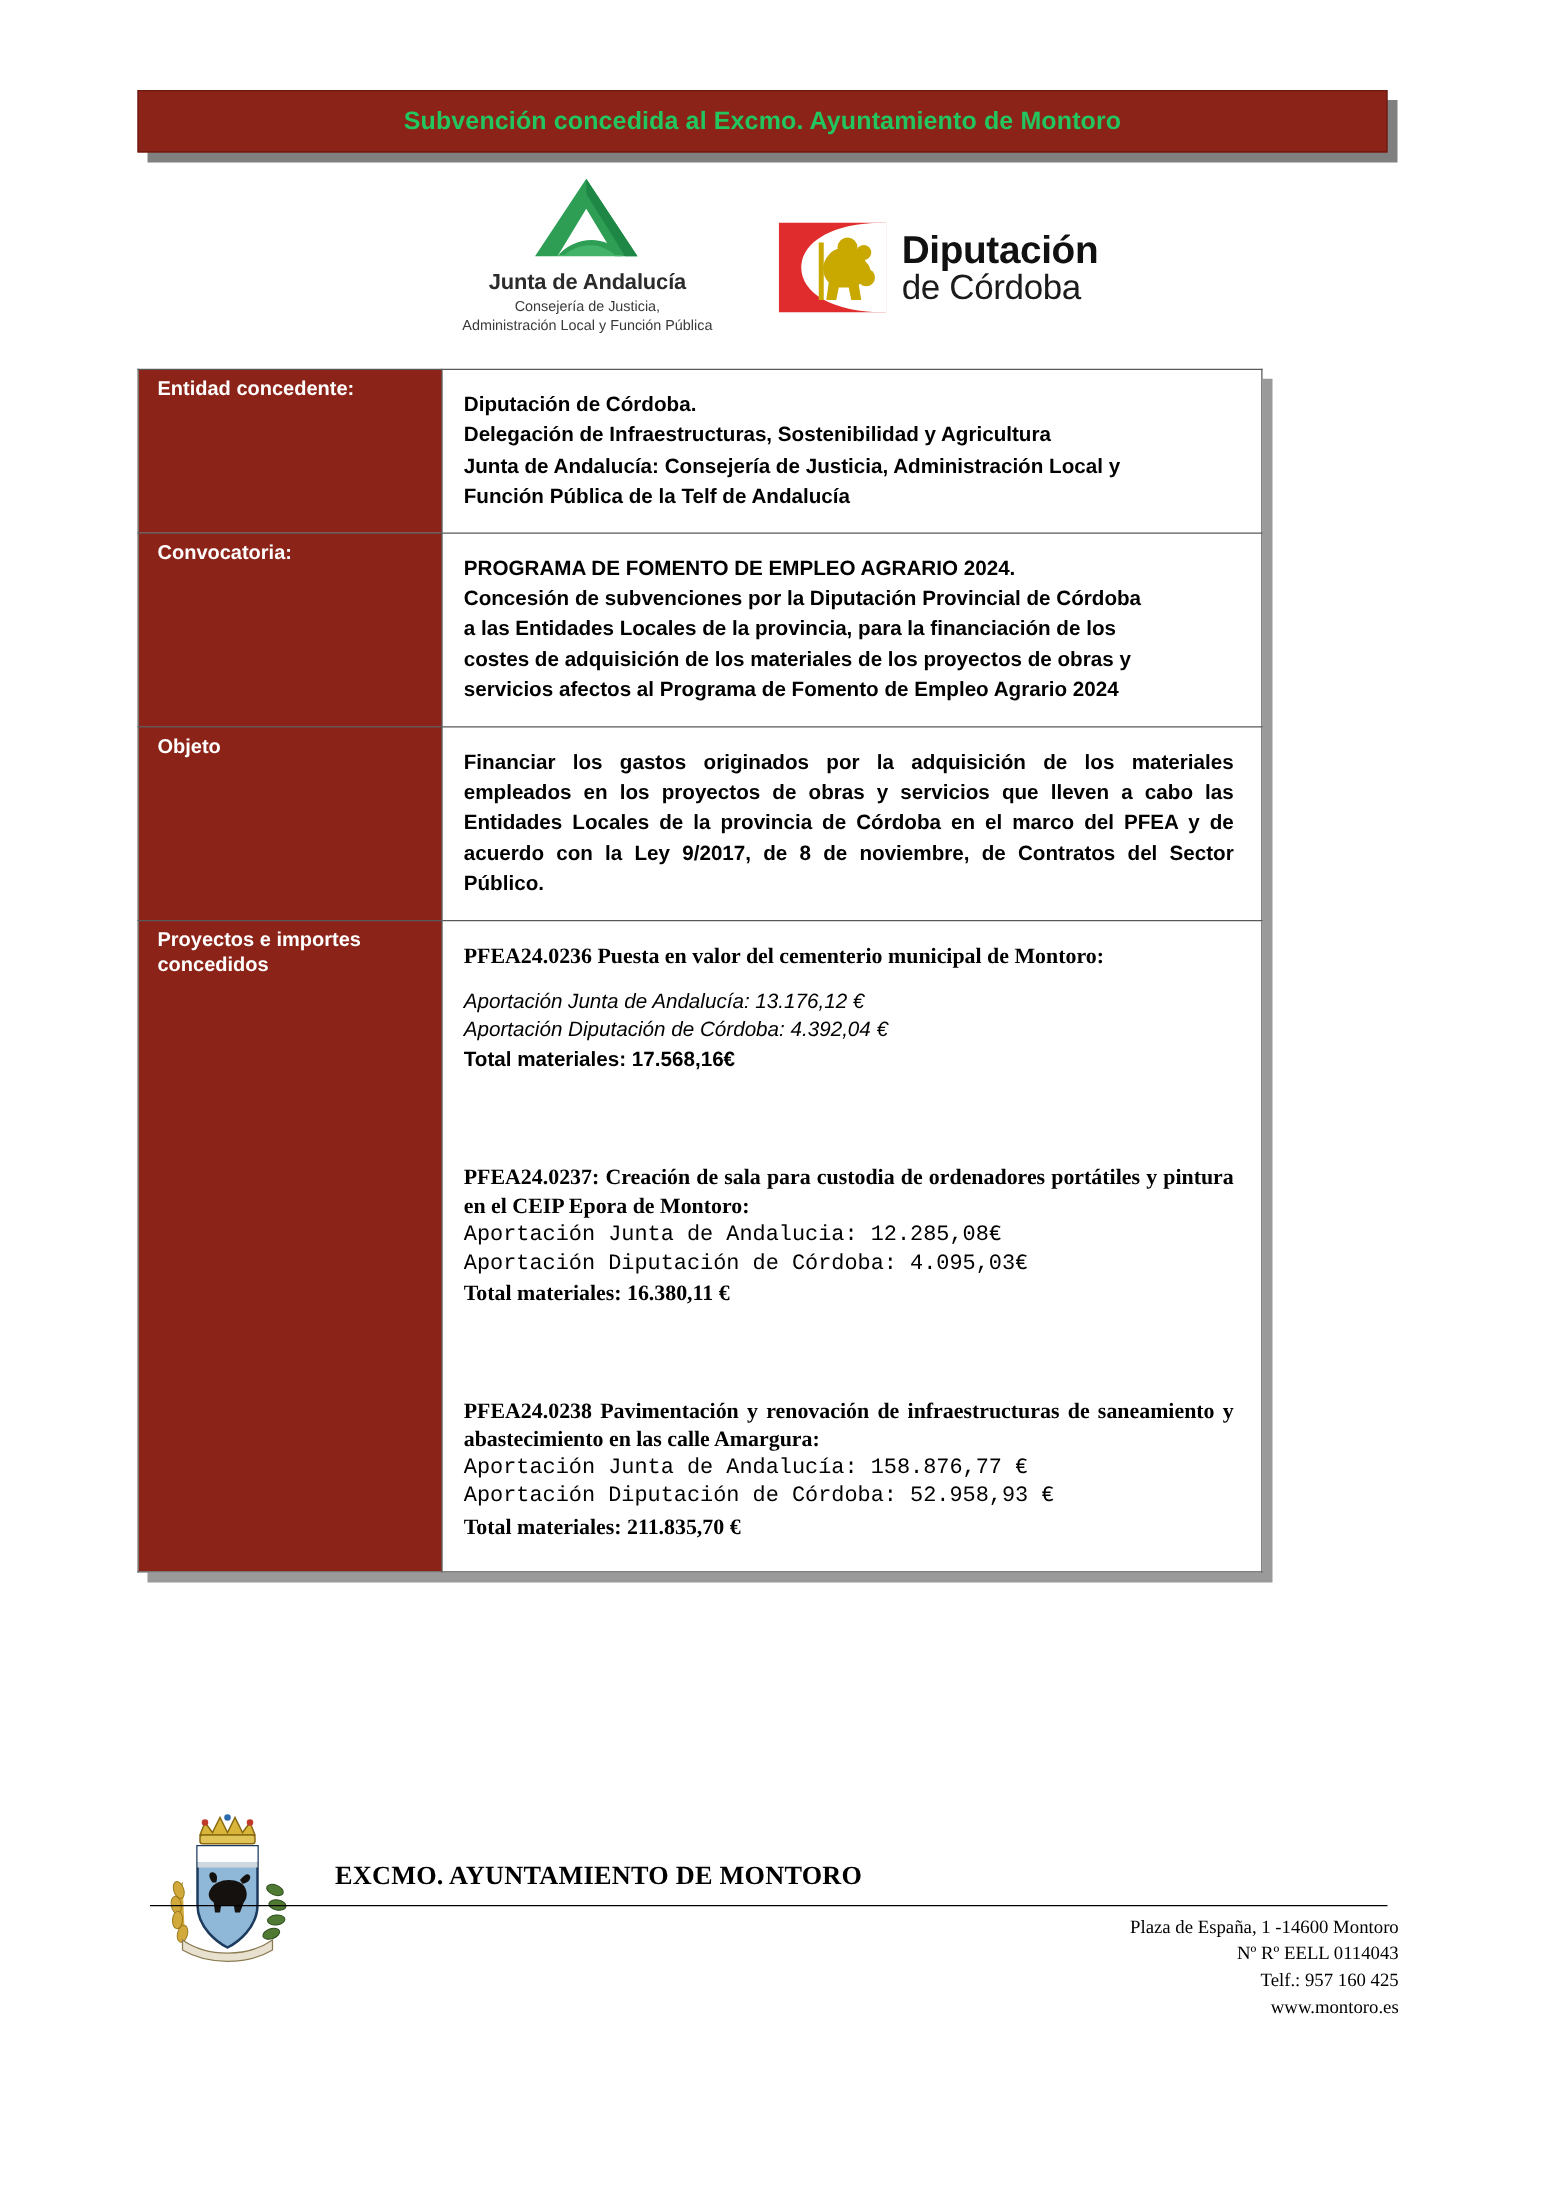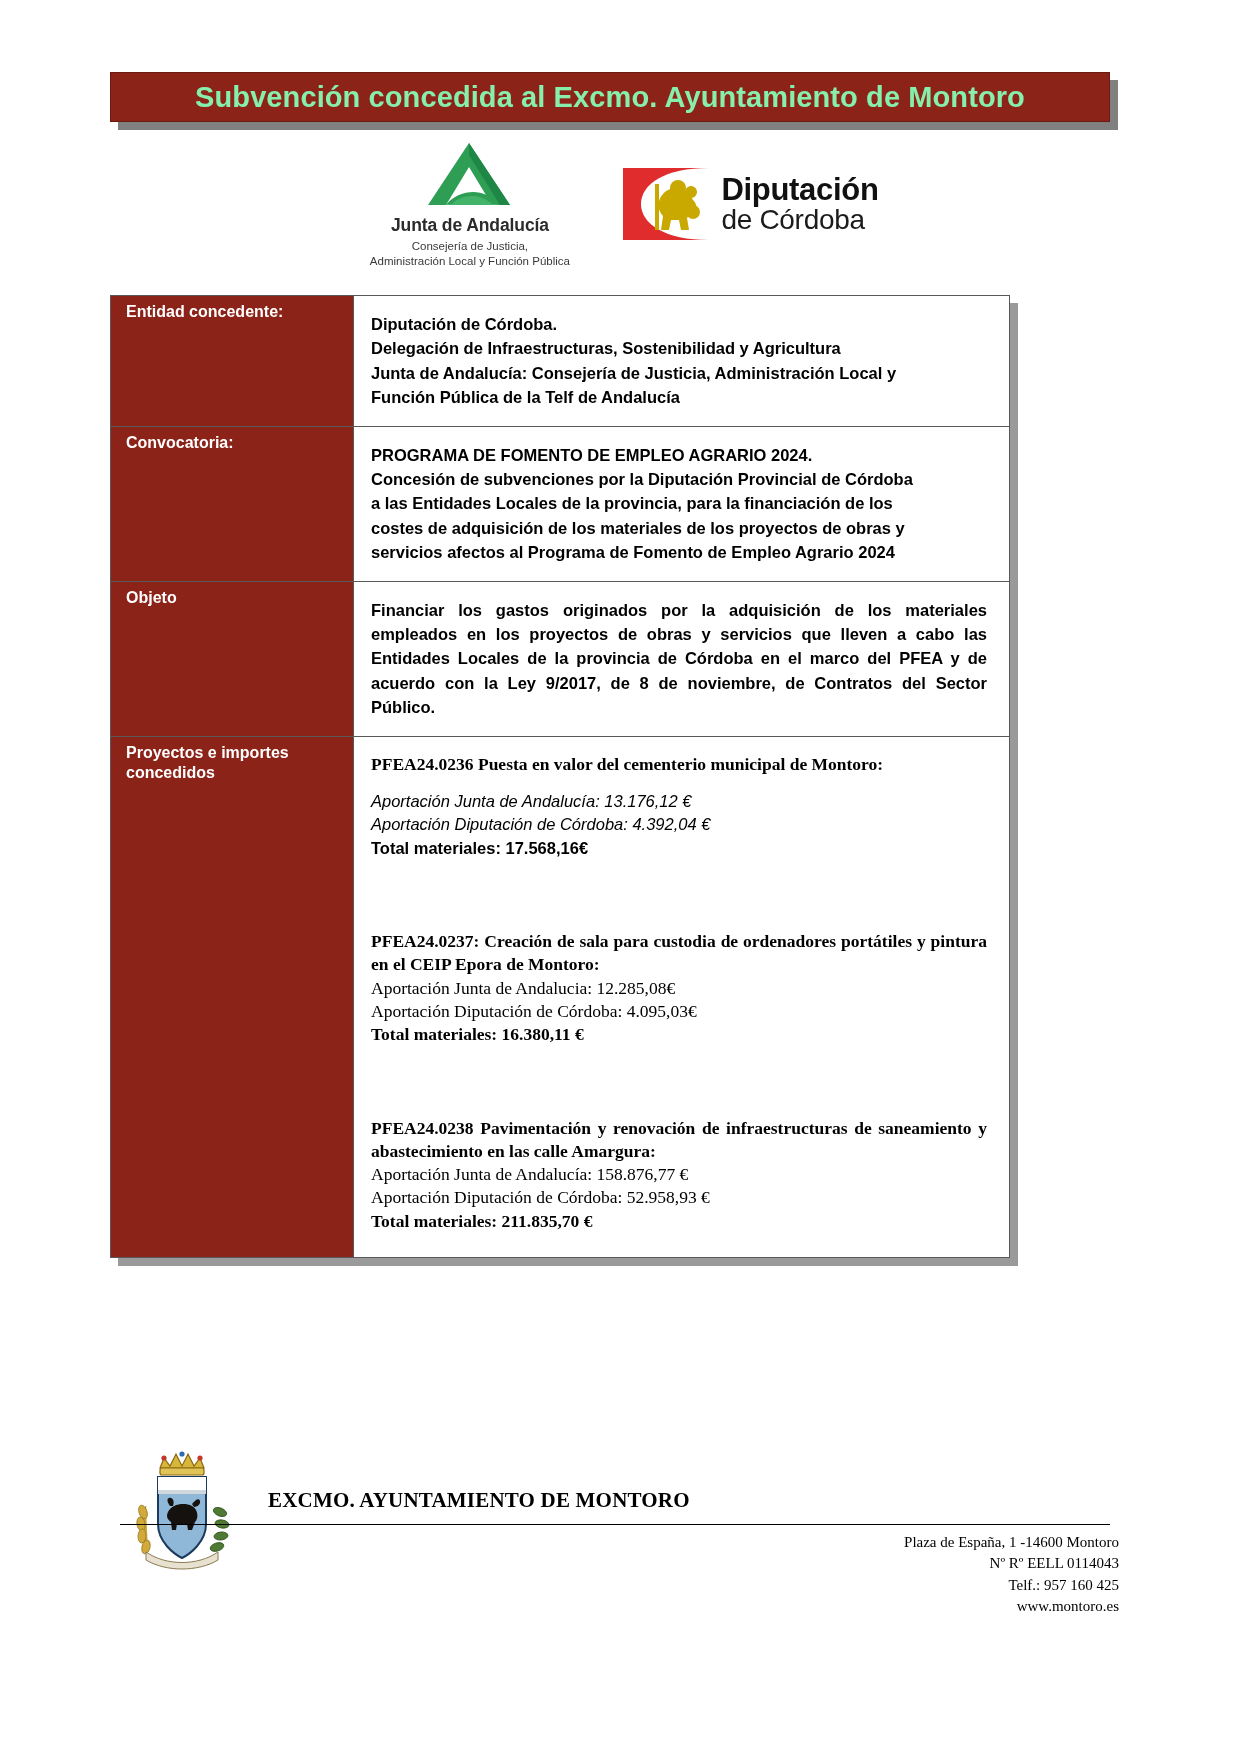--- a/index.html
+++ b/index.html
@@ -39,22 +39,22 @@
     top: 0;
     width: 1000px;
     height: 50px;
     background: #8c2318;
     border: 1px solid #6b1a12;
     display: flex;
     align-items: center;
     justify-content: center;
   }
   .banner-text {
-    color: #86efac;
-    font-size: 29px;
+    color: #22c55e;
+    font-size: 20px;
     font-weight: bold;
     letter-spacing: 0.1px;
     white-space: nowrap;
   }
 
   
   .logos {
     position: absolute;
     left: 0;
     top: 140px;
@@ -85,21 +85,21 @@
     font-size: 11.5px;
     color: #3a3a3a;
     text-align: center;
     line-height: 1.28;
     margin-top: 3px;
   }
   .logo-dip {
     display: flex;
     align-items: center;
     gap: 12px;
-    margin-top: 28px;
+    margin-top: 38px;
   }
   .dip-mark {
     width: 86px;
     height: 72px;
   }
   .dip-words {
     display: flex;
     flex-direction: column;
     line-height: 1.02;
   }
@@ -172,21 +172,21 @@
   .proj-spacer { height: 62px; }
   .proj-title-serif {
     font-family: "Liberation Serif", serif;
     font-size: 17.5px;
     font-weight: bold;
     line-height: 1.33;
     text-align: justify;
     text-justify: inter-word;
   }
   .proj-row-serif {
-    font-family: Liberation Serif, serif;
+    font-family: Liberation Mono, monospace;
     font-size: 17.5px;
     line-height: 1.33;
   }
   .proj-total-serif {
     font-family: "Liberation Serif", serif;
     font-size: 17.5px;
     font-weight: bold;
     line-height: 1.33;
   }
   .proj-row-sans {

